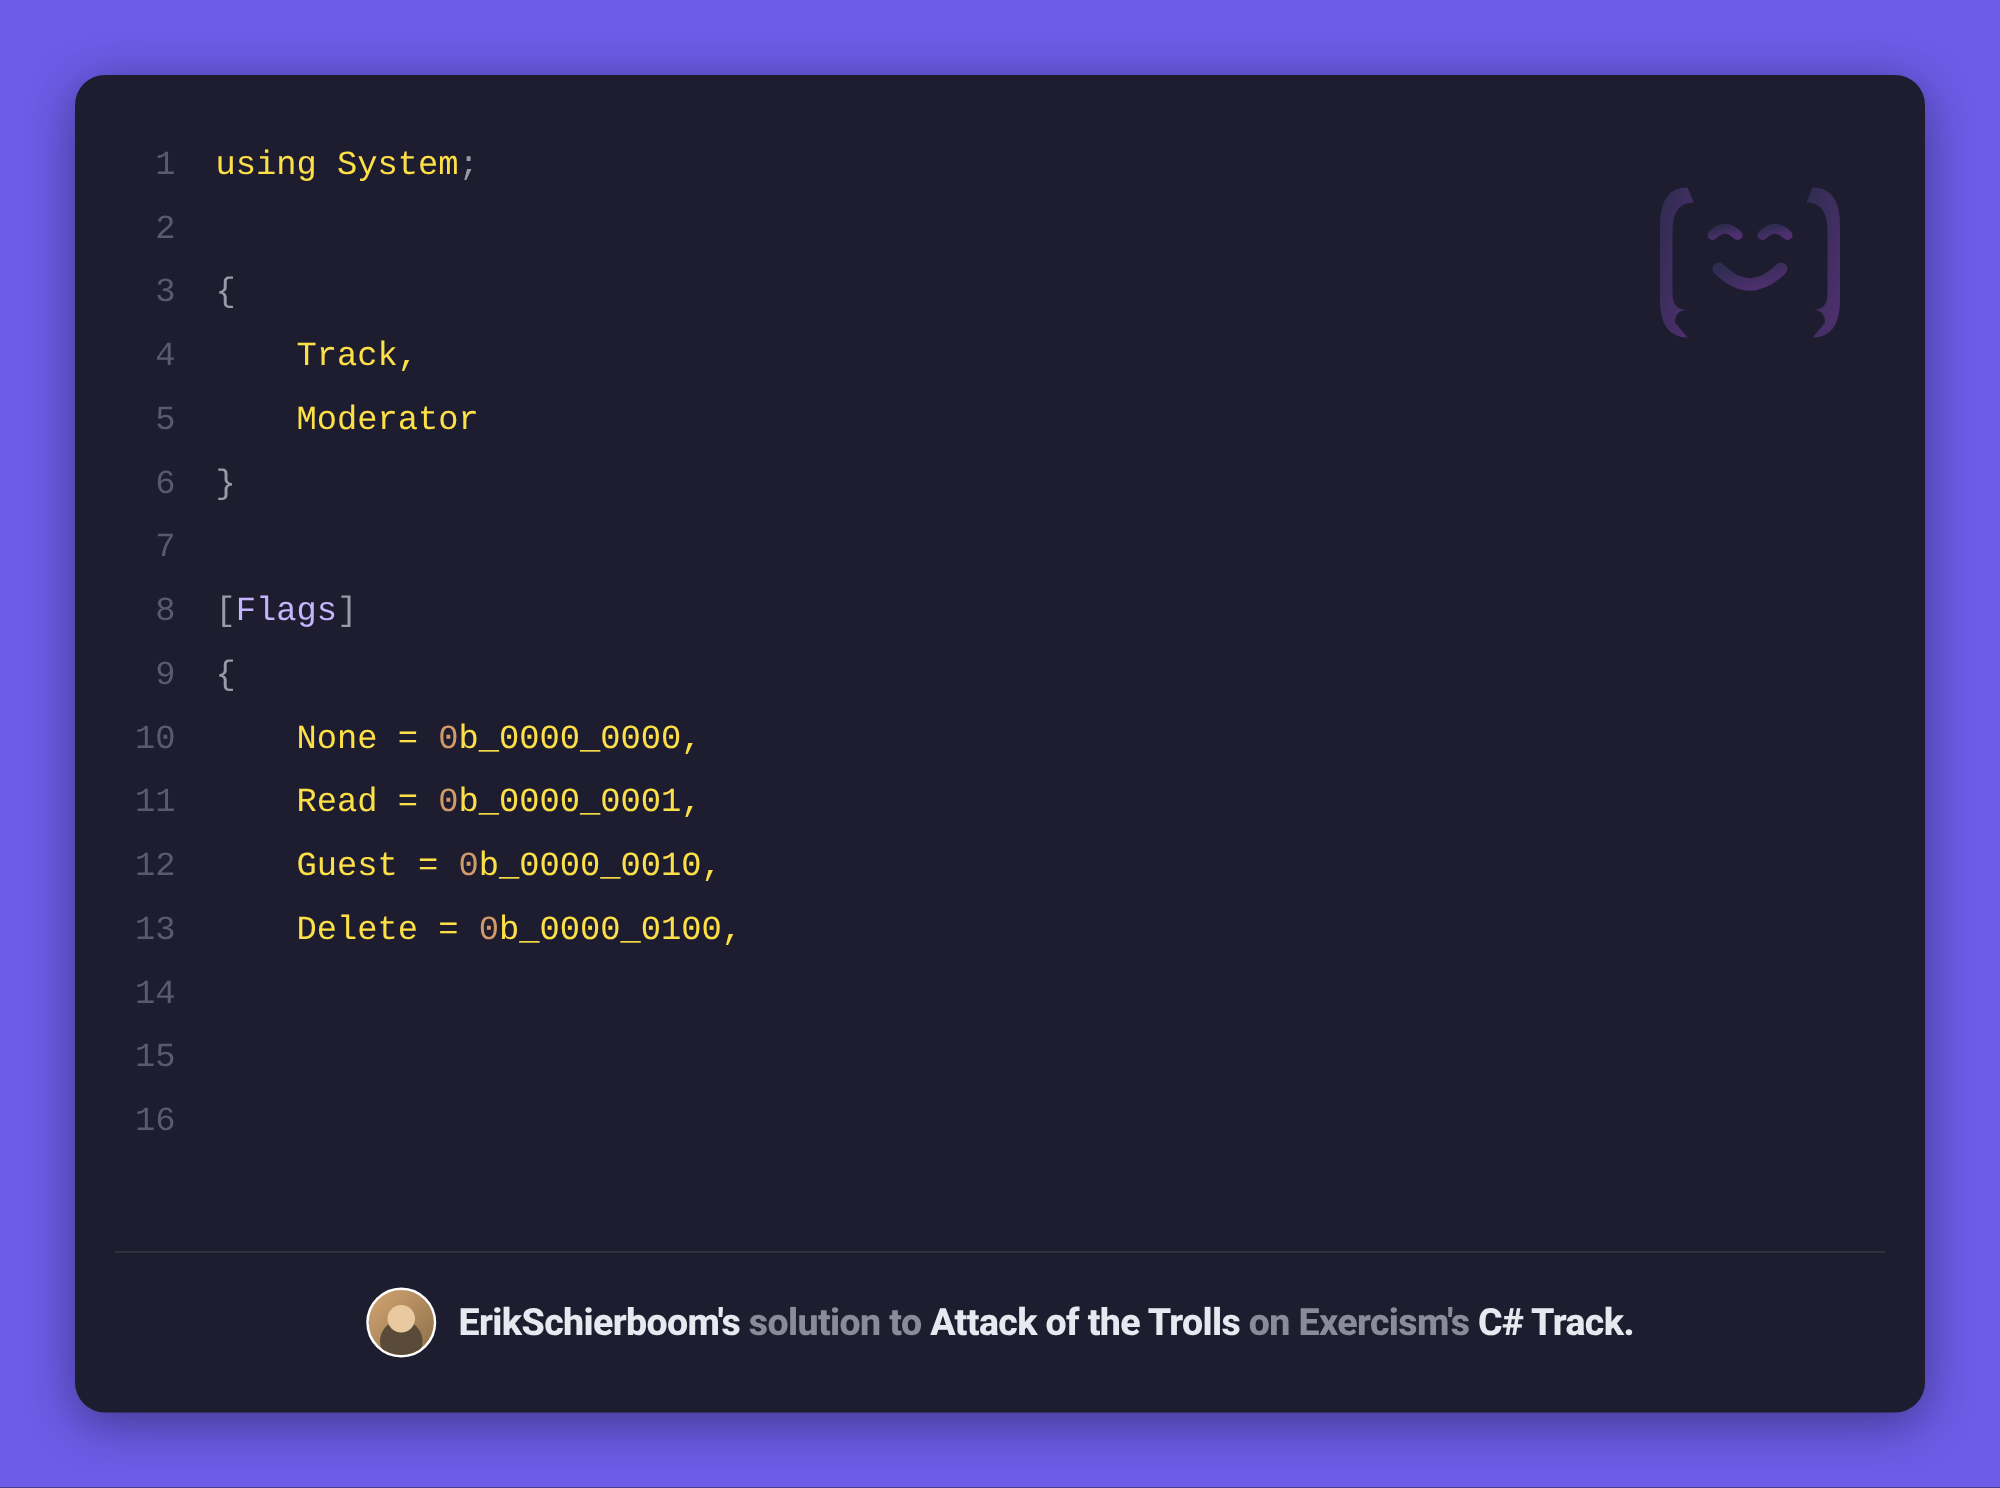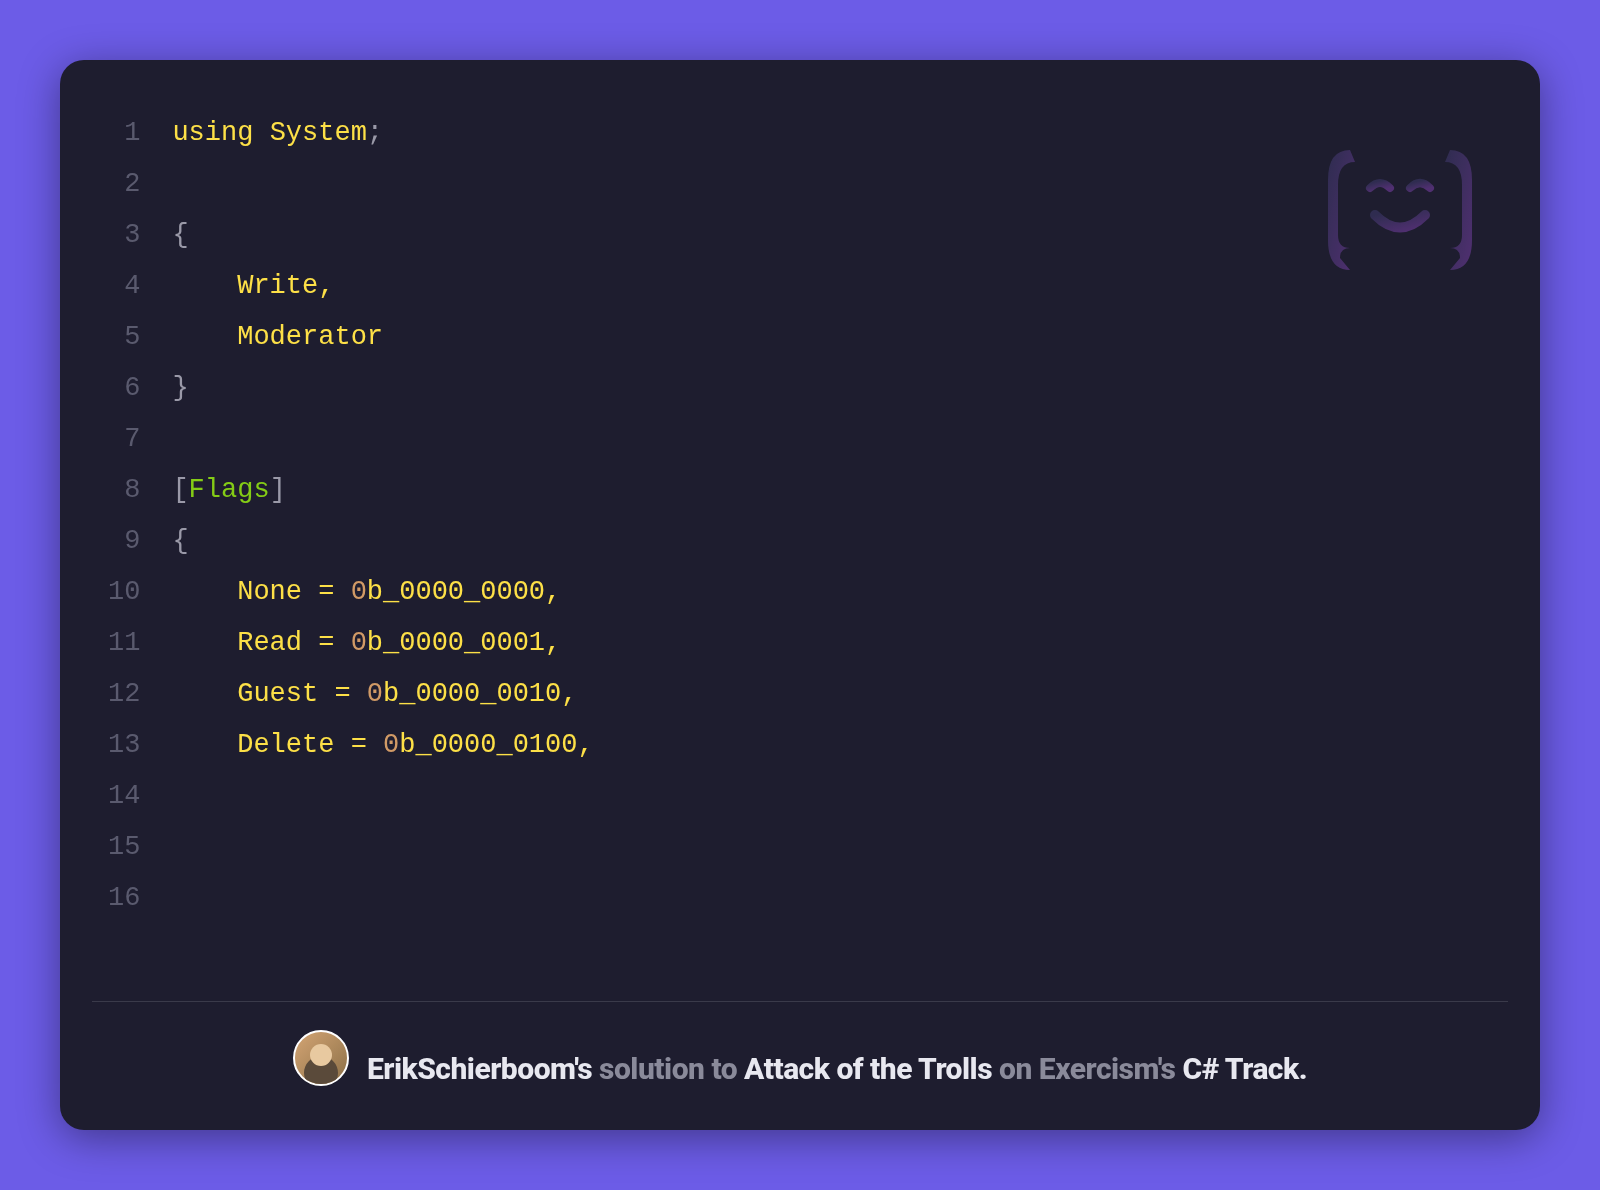--- a/index.html
+++ b/index.html
@@ -37,42 +37,42 @@
   padding-left: 16px;
   user-select: none;
 }
 .gutter div { height: 51px; }
 .code {
   flex: 1;
   color: #9a99a8;
 }
 .code .line { height: 51px; white-space: pre; }
 .kw { color: #fde047; }
-.cls { color: #84cc16; }
+.cls { color: #c4b5fd; }
 .num { color: #d19a66; }
 .txt { color: #9a99a8; }
 .ident { color: #fde047; margin-top: 32px; }
 
 .logo-smile {
   position: absolute;
   top: 80px;
   right: 60px;
   width: 160px;
   height: 140px;
   opacity: 0.55;
 }
 
 .divider {
   height: 1px;
   background: #3a3a4a;
   margin: 20px 0 28px 0;
 }
 .footer {
   display: flex;
-  align-items: flex-end;
+  align-items: center;
   justify-content: center;
   gap: 18px;
   padding-bottom: 12px;
 }
 .avatar {
   width: 56px;
   height: 56px;
   border-radius: 50%;
   background: linear-gradient(135deg,#d4a574 0%, #8b6f47 100%);
   border: 2px solid #fff;
@@ -131,21 +131,21 @@
         <div>12</div>
         <div>13</div>
         <div>14</div>
         <div>15</div>
         <div>16</div>
       </div>
     <div class="code" id="code">
         <div class="line"><span class="kw">using</span><span class="txt"> </span><span class="ident">System</span><span class="txt">;</span></div>
         <div class="line"></div>
         <div class="line"><span class="txt">{</span></div>
-        <div class="line"><span class="ident">    Write,</span></div>
+        <div class="line"><span class="ident">    Track,</span></div>
         <div class="line"><span class="ident">    Moderator</span></div>
         <div class="line"><span class="txt">}</span></div>
         <div class="line"></div>
         <div class="line"><span class="txt">[</span><span class="cls">Flags</span><span class="txt">]</span></div>
         <div class="line"><span class="txt">{</span></div>
         <div class="line"><span class="ident">    None = </span><span class="num">0</span><span class="ident">b_0000_0000,</span></div>
         <div class="line"><span class="ident">    Read = </span><span class="num">0</span><span class="ident">b_0000_0001,</span></div>
         <div class="line"><span class="ident">    Guest = </span><span class="num">0</span><span class="ident">b_0000_0010,</span></div>
         <div class="line"><span class="ident">    Delete = </span><span class="num">0</span><span class="ident">b_0000_0100,</span></div>
       </div>

